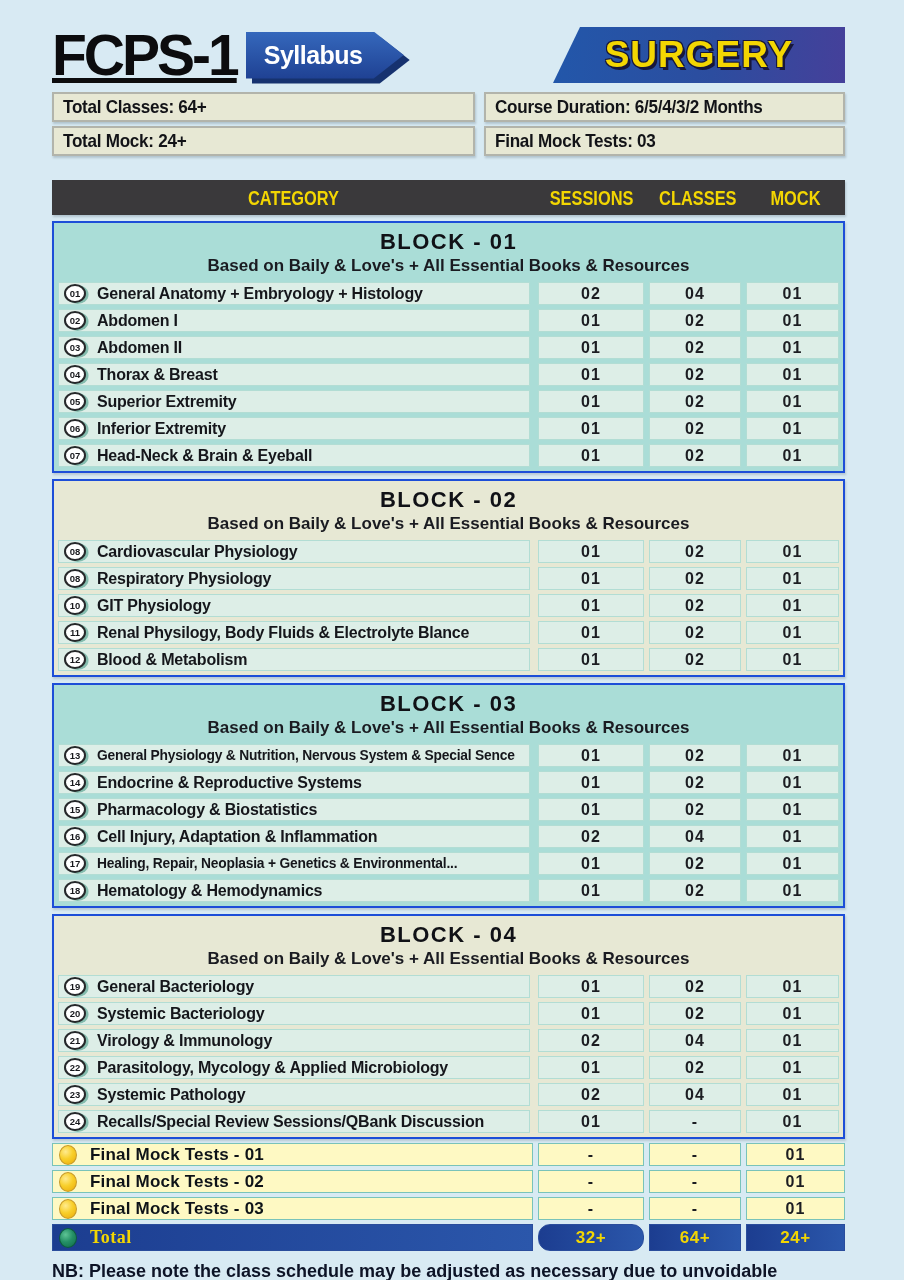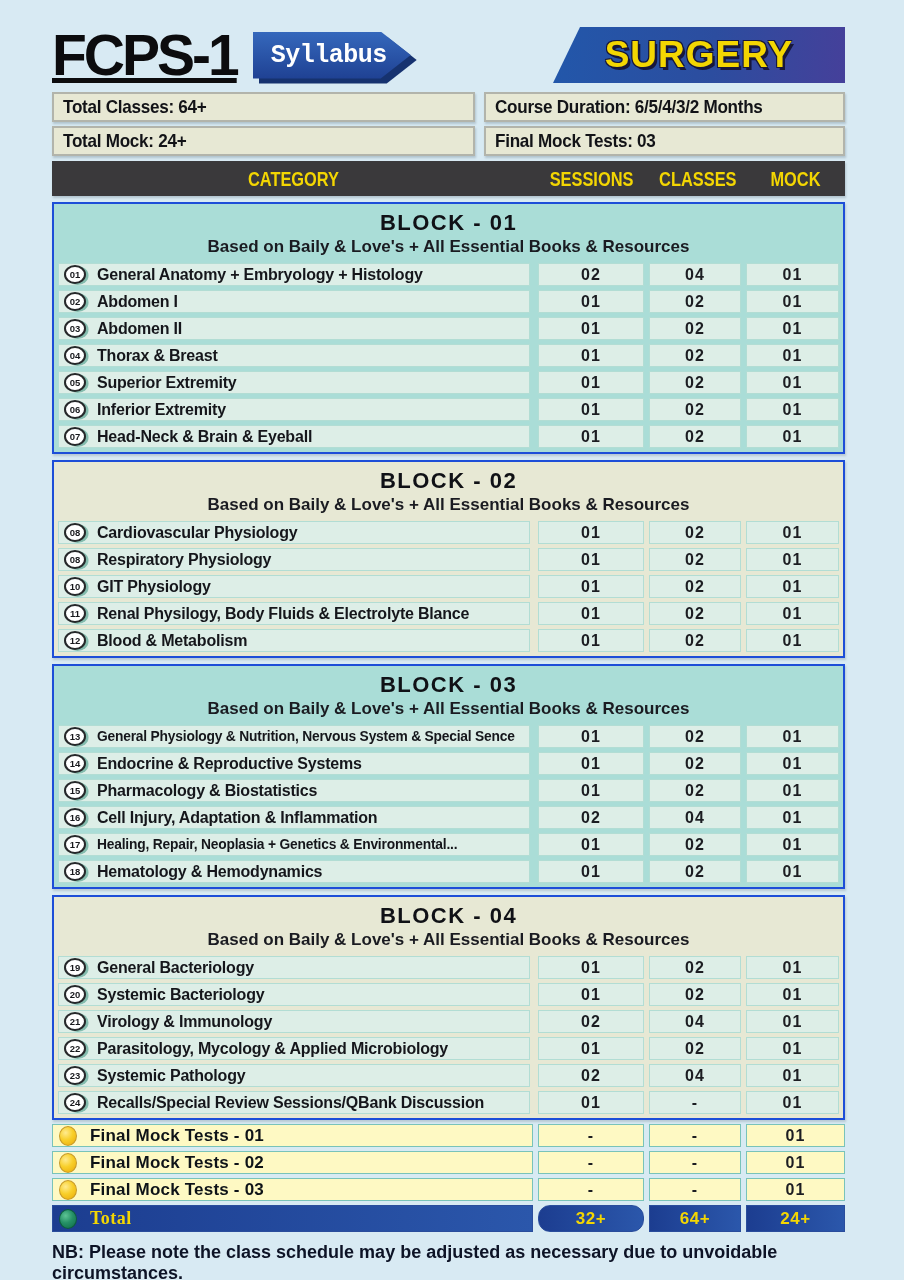--- a/index.html
+++ b/index.html
@@ -10,21 +10,21 @@
     overflow: hidden;
   }
   .page { position: relative; width: 793px; margin-left: 52px; padding-top: 24px; }
 
   
   .brand-row { display: flex; align-items: center; height: 62px; }
   .fcps-title {
     font-size: 57px; font-weight: bold; letter-spacing: -3px;
     color: #0c0c0e; line-height: 60px; white-space: nowrap; text-decoration: underline;
   }
-  .syl-wrap { position: relative; width: 158px; height: 47px; margin-left: 16px; font-family: Liberation Mono, monospace; }
+  .syl-wrap { position: relative; width: 158px; height: 47px; margin-left: 9px; }
   .syl-wrap::before {
     content: ""; position: absolute; left: 6px; top: 5px; width: 100%; height: 100%;
     background: #16326f;
     clip-path: polygon(0 0, 128px 0, 158px 50%, 128px 100%, 0 100%);
   }
   .syl-arrow {
     position: absolute; inset: 0;
     background: linear-gradient(180deg, #3568bc 0%, #1f4193 100%);
     clip-path: polygon(0 0, 128px 0, 158px 50%, 128px 100%, 0 100%);
     display: flex; align-items: center; padding-left: 18px;
@@ -54,21 +54,21 @@
     box-shadow: 1px 2px 2px rgba(110,125,140,.35);
   }
   .info-box span {
     font-size: 19px; font-weight: bold; color: #121317; white-space: nowrap;
     display: inline-block; transform: scaleX(.9); transform-origin: left center;
     letter-spacing: -0.3px;
   }
 
   
   .table-head {
-    position: relative; margin-top: 5px; height: 35px; background: #3a393b;
+    position: relative; margin-top: 24px; height: 35px; background: #3a393b;
     box-shadow: 1px 2px 2px rgba(110,125,140,.35);
   }
   .table-head span {
     position: absolute; top: 0; line-height: 35px; text-align: center;
     font-size: 21px; font-weight: bold; color: #f3d602;
     transform: scaleX(.78);
   }
   .lbl-category { left: 0;     width: 483px; }
   .lbl-sessions { left: 486px; width: 106px; }
   .lbl-classes  { left: 597px; width: 92px; }

